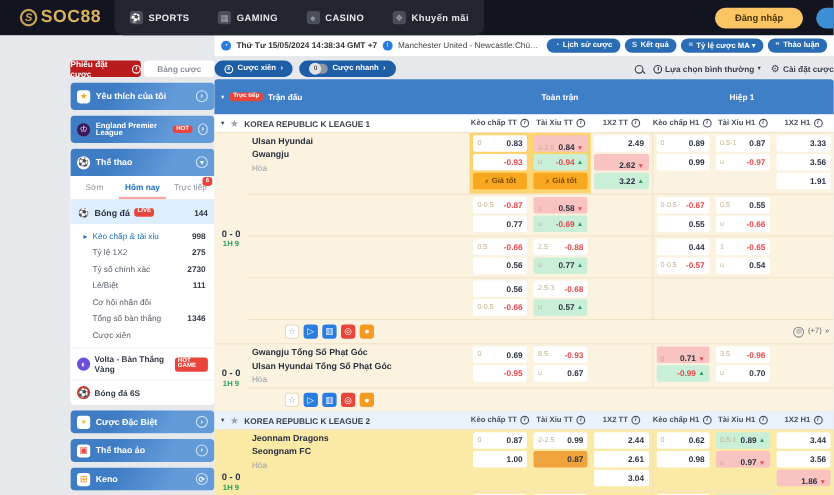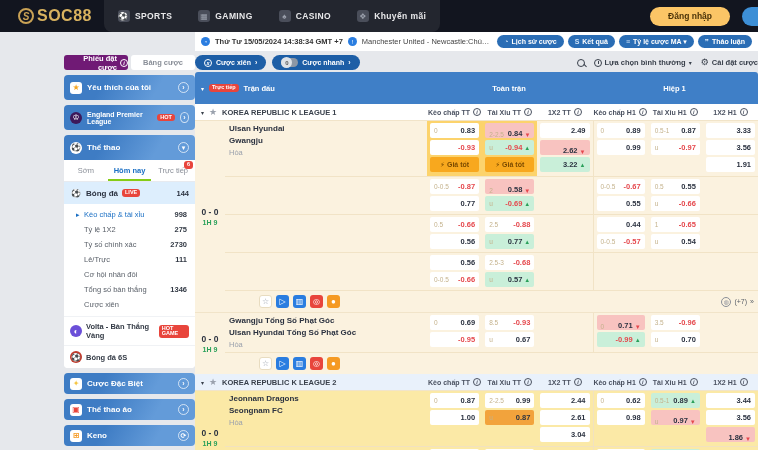--- a/index.html
+++ b/index.html
@@ -23,31 +23,31 @@
   .ib-date { font-size:7.5px; color:#333; font-weight:bold; white-space:nowrap; }
   .ib-notice { font-size:7.5px; color:#444; white-space:nowrap; overflow:hidden; text-overflow:ellipsis; flex:1; }
   .ib-buttons { display:flex; gap:4px; margin-left:auto; }
   .ib-btn { background:#2a6db5; color:#fff; border:none; border-radius:8px; height:13px; font-size:7px; font-weight:bold; padding:0 7px; display:flex; align-items:center; gap:3px; cursor:pointer; font-family:inherit; white-space:nowrap; }
   .ib-btn .bic { font-size:7px; color:#cfe3f8; }
 
   
   .sidebar { position:absolute; left:64px; top:55px; width:131px; }
   .sb-tabs { display:flex; gap:3px; margin-bottom:5px; }
   .sb-tab { flex:1; height:15px; border-radius:3px; font-size:7.5px; font-weight:bold; display:flex; align-items:center; justify-content:center; gap:3px; cursor:pointer; }
-  .sb-tab.active { background:#701a75; color:#fff;text-align:right; }
+  .sb-tab.active { background:#b91c1c; color:#fff; }
   .sb-tab.inactive { background:#fff; color:#8a8f98; }
   .i-circle { width:8px; height:8px; border:1px solid currentColor; border-radius:50%; font-size:5.5px; display:inline-flex; align-items:center; justify-content:center; font-style:italic; flex:none; }
   .sb-panel { border-radius:4px; margin-bottom:5px; overflow:hidden; background:#fff; }
   .sb-head { height:25px; background:linear-gradient(120deg,#3e7cc4 30%,#639bd9 70%); color:#fff; display:flex; align-items:center; padding:0 6px; gap:5px; font-size:8px; font-weight:bold; cursor:pointer; }
   .sb-head .chev { margin-left:auto; width:11px; height:11px; border:1px solid rgba(255,255,255,.7); border-radius:50%; font-size:7px; display:flex; align-items:center; justify-content:center; }
   .mini-ic { width:12px; height:12px; border-radius:3px; display:inline-flex; align-items:center; justify-content:center; font-size:8px; flex:none; }
   .badge-red { background:#e8453c; color:#fff; font-size:5.5px; font-weight:bold; border-radius:3px; padding:1px 3px; line-height:1; }
   .time-tabs { display:flex; background:#fff; border-bottom:1px solid #e7eaef; }
   .time-tab { flex:1; text-align:center; padding:6px 0 4px; font-size:7.5px; color:#8a8f98; cursor:pointer; position:relative; }
-  .time-tab.active { color:#1a6fc4; font-weight:bold; border-bottom:2px solid #84cc16; }
+  .time-tab.active { color:#1a6fc4; font-weight:bold; border-bottom:2px solid #fca5a5; }
   .time-tab .corner-badge { position:absolute; top:1px; right:2px; }
   .sb-sport-row { display:flex; align-items:center; gap:4px; background:#ddeefd; padding:5px 6px; cursor:pointer; }
   .sb-sport-row .name { font-size:8px; font-weight:bold; color:#2b3240; }
   .sb-sport-row .cnt { margin-left:auto; font-size:7.5px; font-weight:bold; color:#2b3240; }
   .sb-menu { background:#fff; padding:3px 0 4px; }
   .sb-menu-item { display:flex; align-items:center; padding:3px 8px 3px 20px; font-size:7.5px; color:#5a6069; cursor:pointer; position:relative; }
   .sb-menu-item.active { color:#1a6fc4; }
   .sb-menu-item.active::before { content:"▸"; position:absolute; left:12px; font-size:7px; }
   .sb-menu-item .cnt { margin-left:auto; font-weight:bold; color:#333a45; }
   .sb-game-row { display:flex; align-items:center; gap:4px; background:#fff; padding:5px 6px; font-size:7.5px; font-weight:bold; color:#333a45; cursor:pointer; border-top:1px solid #f0f2f5; }
@@ -220,21 +220,21 @@
           </div>
           <div class="sb-menu-item">
             <span>Tỷ lệ 1X2</span>
             <span class="cnt">275</span>
           </div>
           <div class="sb-menu-item">
             <span>Tỷ số chính xác</span>
             <span class="cnt">2730</span>
           </div>
           <div class="sb-menu-item">
-            <span>Lẻ/Trực</span>
+            <span>Lẻ/Biệt</span>
             <span class="cnt">111</span>
           </div>
           <div class="sb-menu-item">
             <span>Cơ hội nhân đôi</span>
           </div>
           <div class="sb-menu-item">
             <span>Tổng số bàn thắng</span>
             <span class="cnt">1346</span>
           </div>
           <div class="sb-menu-item">

